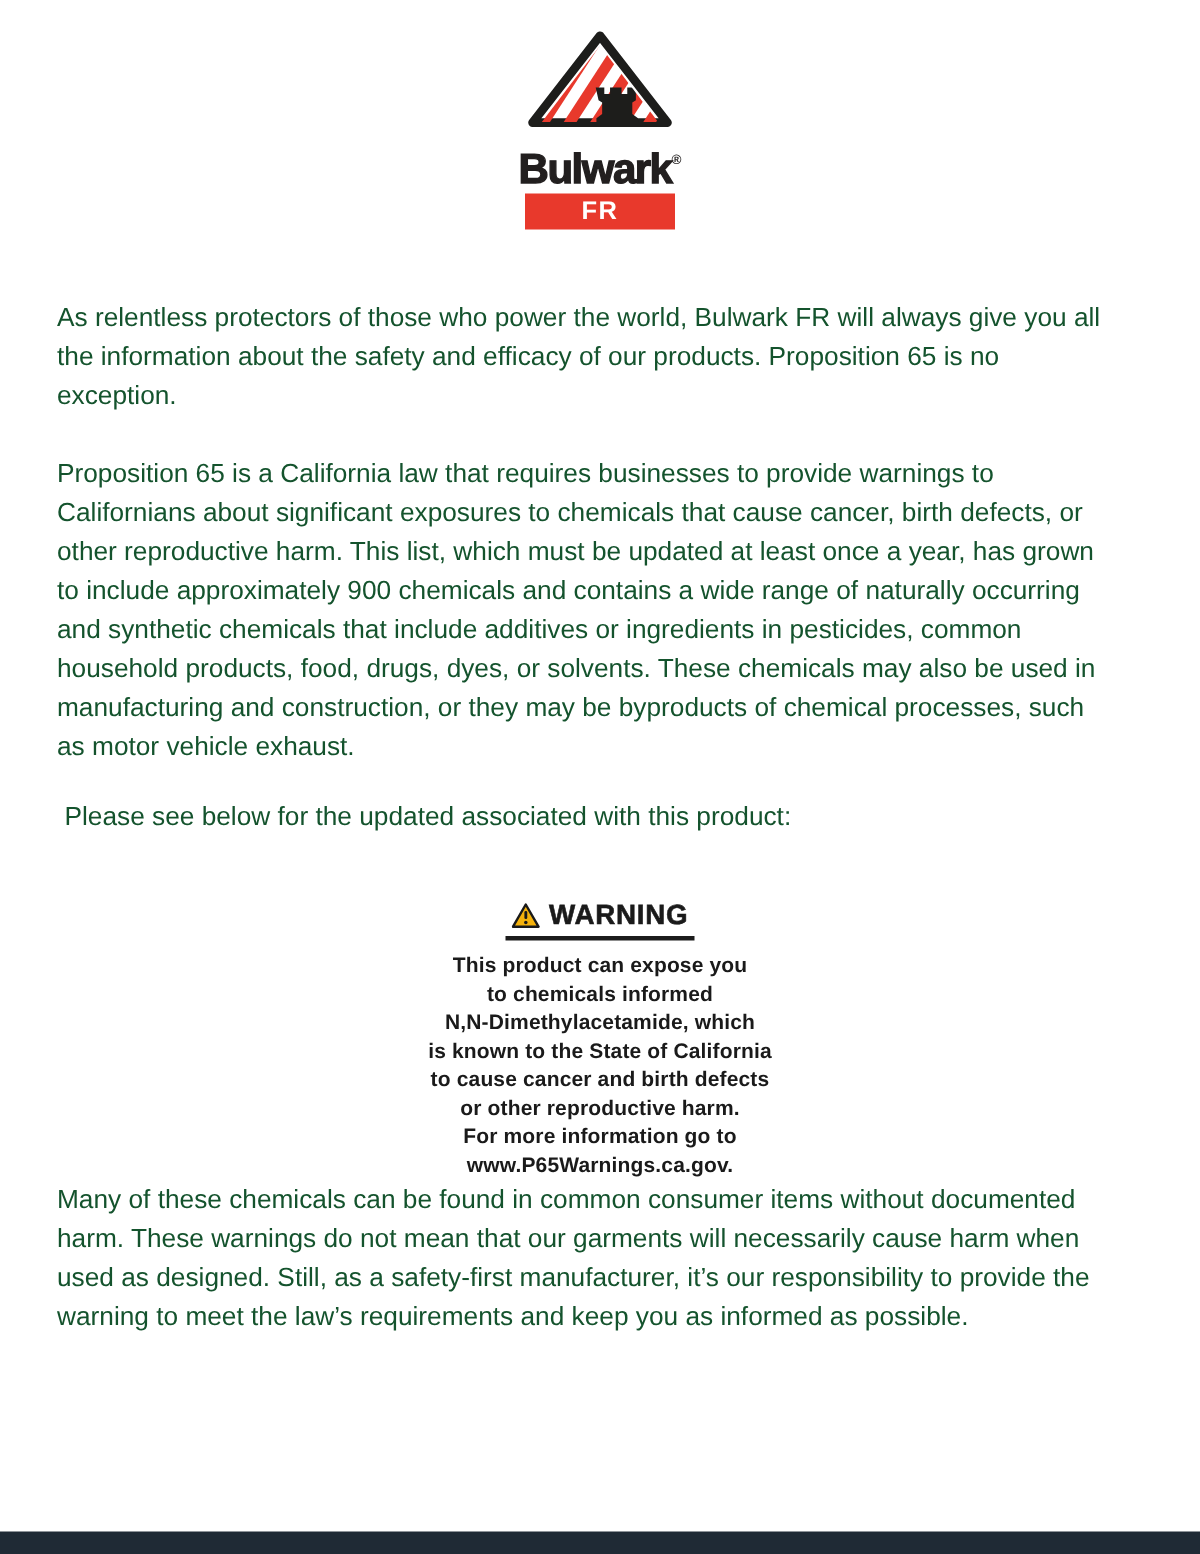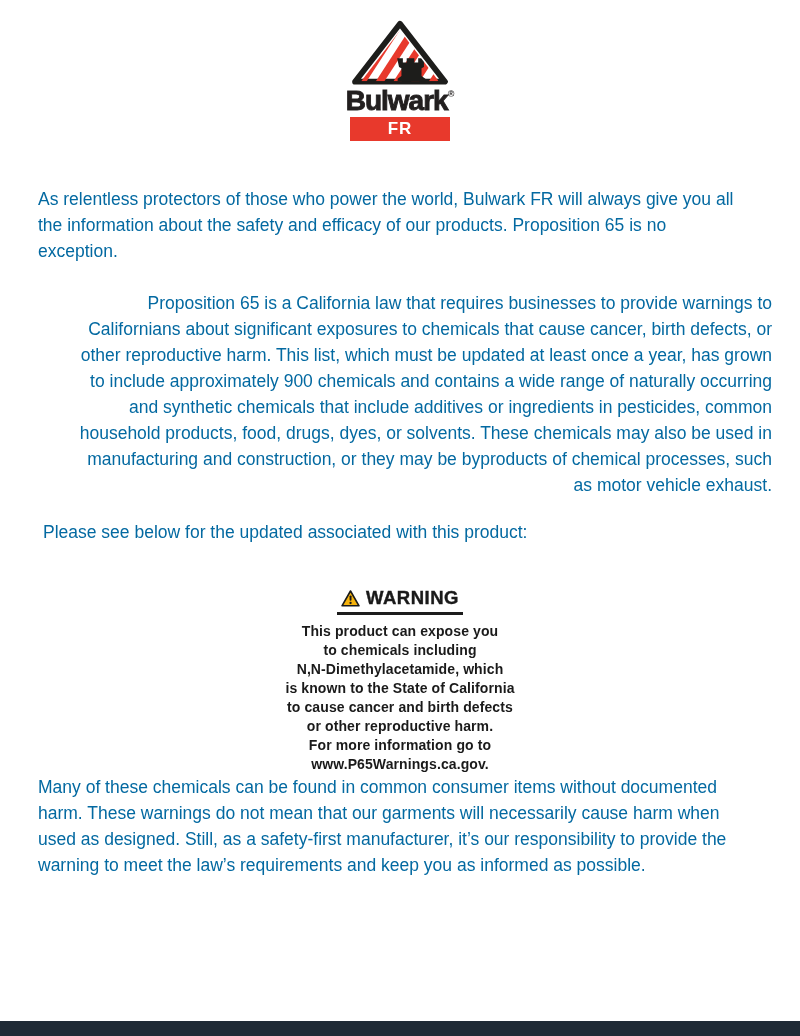--- a/index.html
+++ b/index.html
@@ -18,21 +18,21 @@
     padding-top: 20px;
     text-align: center;
   }
   .logo-triangle { display: block; margin: 0 auto; }
   .brand-name {
     font-size: 28px;
     font-weight: bold;
     color: #221f1f;
     letter-spacing: -1px;
     line-height: 26px;
-    margin-top: 1px;
+    margin-top: 13px;
     -webkit-text-stroke: 0.9px #221f1f;
   }
   .brand-reg {
     font-size: 9px;
     font-weight: bold;
     vertical-align: top;
     line-height: 12px;
     letter-spacing: 0;
     -webkit-text-stroke: 0;
   }
@@ -48,25 +48,25 @@
     line-height: 24px;
     text-align: center;
   }
 
   
   .content {
     width: 734px;
     margin-left: 38px;
     font-size: 17.5px;
     line-height: 26px;
-    color: #0369a1;
+    color: #14532d;
   }
   .para { white-space: pre-line; }
   .para-intro   { margin-top: 45px; }
-  .para-prop65  { margin-top: 26px; text-align: right; }
+  .para-prop65  { margin-top: 26px; }
   .para-seebelow{ margin-top: 21px; padding-left: 5px; }
   .para-closing { }
 
   
   .warning-label {
     width: 260px;
     margin: 42px auto 0 auto;
     text-align: center;
     color: #1a1a1a;
   }
@@ -161,21 +161,21 @@
   <div class="warning-header">
     <svg width="19" height="17" viewBox="0 0 19 17" xmlns="http://www.w3.org/2000/svg">
       <polygon points="9.5,1 18,15.8 1,15.8" fill="#f5b20c" stroke="#1a1a1a" stroke-width="1.6" stroke-linejoin="round"></polygon>
       <rect x="8.6" y="5.4" width="1.9" height="5.3" rx="0.9" fill="#1a1a1a"></rect>
       <circle cx="9.55" cy="13" r="1.15" fill="#1a1a1a"></circle>
     </svg>
     <span class="warning-title">WARNING</span>
   </div>
   <div class="warning-rule"></div>
   <div class="warning-body">This product can expose you
-to chemicals including
+to chemicals informed
 N,N-Dimethylacetamide, which
 is known to the State of California
 to cause cancer and birth defects
 or other reproductive harm.
 For more information go to
 www.P65Warnings.ca.gov.</div>
 </div>
 
 <div class="content">
   <div class="para para-closing">Many of these chemicals can be found in common consumer items without documented

